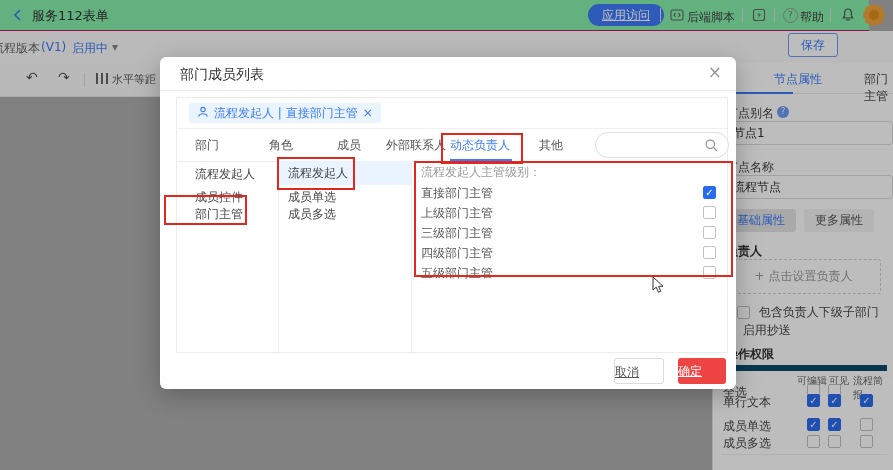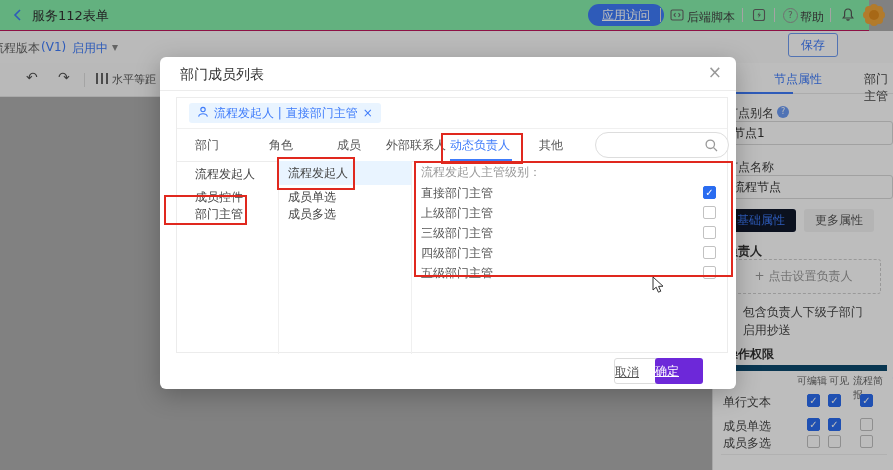--- a/index.html
+++ b/index.html
@@ -21,21 +21,21 @@
   .hline3 span{display:block;width:11px;height:2px;background:#666;margin:2px 0;}
   .vline3 span{display:inline-block;width:2px;height:11px;background:#666;margin:0 1.5px;}
   
   .sidebar{left:712px;top:63px;width:181px;height:407px;background:#fff;border-left:1px solid #e2e2e2;z-index:1;}
   .s-tab{color:#444;margin-left:36px;}
   .s-tab.active{color:#3e7bfa;}
   .s-under{position:absolute;left:18px;top:29px;width:62px;height:2px;background:#3e7bfa;}
   .sinput{position:absolute;left:13px;width:153px;height:22px;border:1px solid #d9d9d9;border-radius:3px;
           font-family:inherit;font-size:12px;color:#333;padding:0 6px;background:#fff;}
   .seg{position:absolute;width:70px;height:23px;line-height:23px;text-align:center;border-radius:3px;background:#f3f3f3;color:#555;}
-  .seg.active{background:#0f172a;color:#3e7bfa;}
+  .seg.active{background:#e5e5e5;color:#3e7bfa;}
   .dashed{position:absolute;left:13px;width:153px;height:33px;border:1px dashed #cfcfcf;border-radius:3px;
           color:#999;text-align:center;line-height:33px;}
   .cb{width:13px;height:13px;border:1px solid #c2c2c2;border-radius:2px;background:#fff;box-sizing:border-box;}
   .cb.checked{background:#2a6cf0;border-color:#2a6cf0;}
   .cb.checked::after{content:"✓";display:block;color:#fff;font-size:10px;line-height:11px;text-align:center;}
   .permrow{position:absolute;left:8px;width:166px;height:17px;}
   .permrow .cell{position:absolute;top:1px;}
   
   .overlay{left:0;top:0;width:893px;height:470px;background:rgba(0,0,0,0.26);z-index:10;}
   .modal{left:160px;top:57px;width:576px;height:332px;background:#fff;border-radius:6px;z-index:20;
@@ -56,21 +56,21 @@
   .cols{position:absolute;left:0;top:63px;width:100%;height:193px;}
   .col1{position:absolute;left:0;top:0;width:101px;height:100%;border-right:1px solid #f0f0f0;}
   .col2{position:absolute;left:101px;top:0;width:133px;height:100%;border-right:1px solid #f0f0f0;}
   .col3{position:absolute;left:234px;top:0;width:318px;height:100%;}
   .li{position:absolute;left:0;width:100%;height:21px;line-height:21px;color:#444;}
   .li.selected{background:#e9f4ff;}
   .opt{position:absolute;left:10px;height:20px;line-height:20px;color:#555;}
   .optcb{position:absolute;right:13px;}
   .btn{position:absolute;height:26px;border-radius:3px;text-align:left;line-height:26px;box-sizing:border-box;text-decoration:underline;}
   .btn.cancel{left:454px;top:301px;width:50px;border:1px solid #dcdcdc;background:#fff;color:#555;}
-  .btn.confirm{left:495px;top:301px;width:48px;background:#6d28d9;color:#fff;}
+  .btn.confirm{left:518px;top:301px;width:48px;background:#ef4444;color:#fff;}
   .redbox{position:absolute;border:2px solid #e0281e;z-index:30;background:transparent;}
   .cursor{z-index:40;}
 </style>
 </head>
 <body>
 
 <div class="stage">
 
   <div class="abs topbar">
     <span class="abs" style="left:12px;top:8px;"><svg width="11" height="14" viewBox="0 0 11 14">
@@ -142,34 +142,40 @@
     </div>
     <span class="abs" style="left:13px;top:42px;color:#444;">节点别名</span>
     <span class="abs bluedot" style="left:64px;top:43px;">?</span>
     <input class="sinput" style="top: 58px;" value="节点1">
     <span class="abs" style="left:13px;top:96px;color:#444;">节点名称</span>
     <input class="sinput" style="top: 112px;" value="流程节点">
     <span class="seg active" style="left:13px;top:146px;">基础属性</span>
     <span class="seg" style="left:91px;top:146px;">更多属性</span>
     <span class="abs" style="left:13px;top:180px;font-weight:bold;color:#333;">负责人</span>
     <div class="dashed" style="top:196px;"><span>+</span> <span>点击设置负责人</span></div>
-    <div class="abs" style="left:8px;top:241px;">
+    <div class="abs" style="left:24px;top:241px;">
       <span class="cb unchecked" style="display:inline-block;vertical-align:middle;"></span>
       <span style="color:#444;margin-left:5px;">包含负责人下级子部门</span>
     </div>
     <div class="abs" style="left:8px;top:259px;">
       <span class="cb unchecked" style="display:inline-block;vertical-align:middle;"></span>
       <span style="color:#444;margin-left:5px;">启用抄送</span>
     </div>
     <span class="abs" style="left:13px;top:283px;font-weight:bold;color:#333;">操作权限</span>
     <div class="abs" style="left:8px;top:302px;width:166px;height:16px;border-top:6px solid #0c4a6e;font-size:10px;color:#666;">
       <span class="abs" style="left:76px;top:3px;">可编辑</span>
       <span class="abs" style="left:108px;top:3px;">可见</span>
       <span class="abs" style="left:132px;top:3px;">流程简报</span>
       <span class="abs bluedot" style="left:171px;top:1px;transform:scale(0.85);">?</span>
+    </div>
+    <div class="permrow" style="top:320px;">
+      <span class="abs" style="left:2px;top:1px;color:#444;">全选</span>
+      <span class="cb cell unchecked" style="left:86px;"></span>
+      <span class="cb cell unchecked" style="left:107px;"></span>
+
     </div>
     <div class="permrow" style="top:330px;">
       <span class="abs" style="left:2px;top:1px;color:#444;">单行文本</span>
       <span class="cb cell checked" style="left:86px;"></span>
       <span class="cb cell checked" style="left:107px;"></span>
       <span class="cb cell checked" style="left:139px;"></span>
     </div>
     <div class="permrow" style="top:354px;">
       <span class="abs" style="left:2px;top:1px;color:#444;">成员单选</span>
       <span class="cb cell checked" style="left:86px;"></span>

